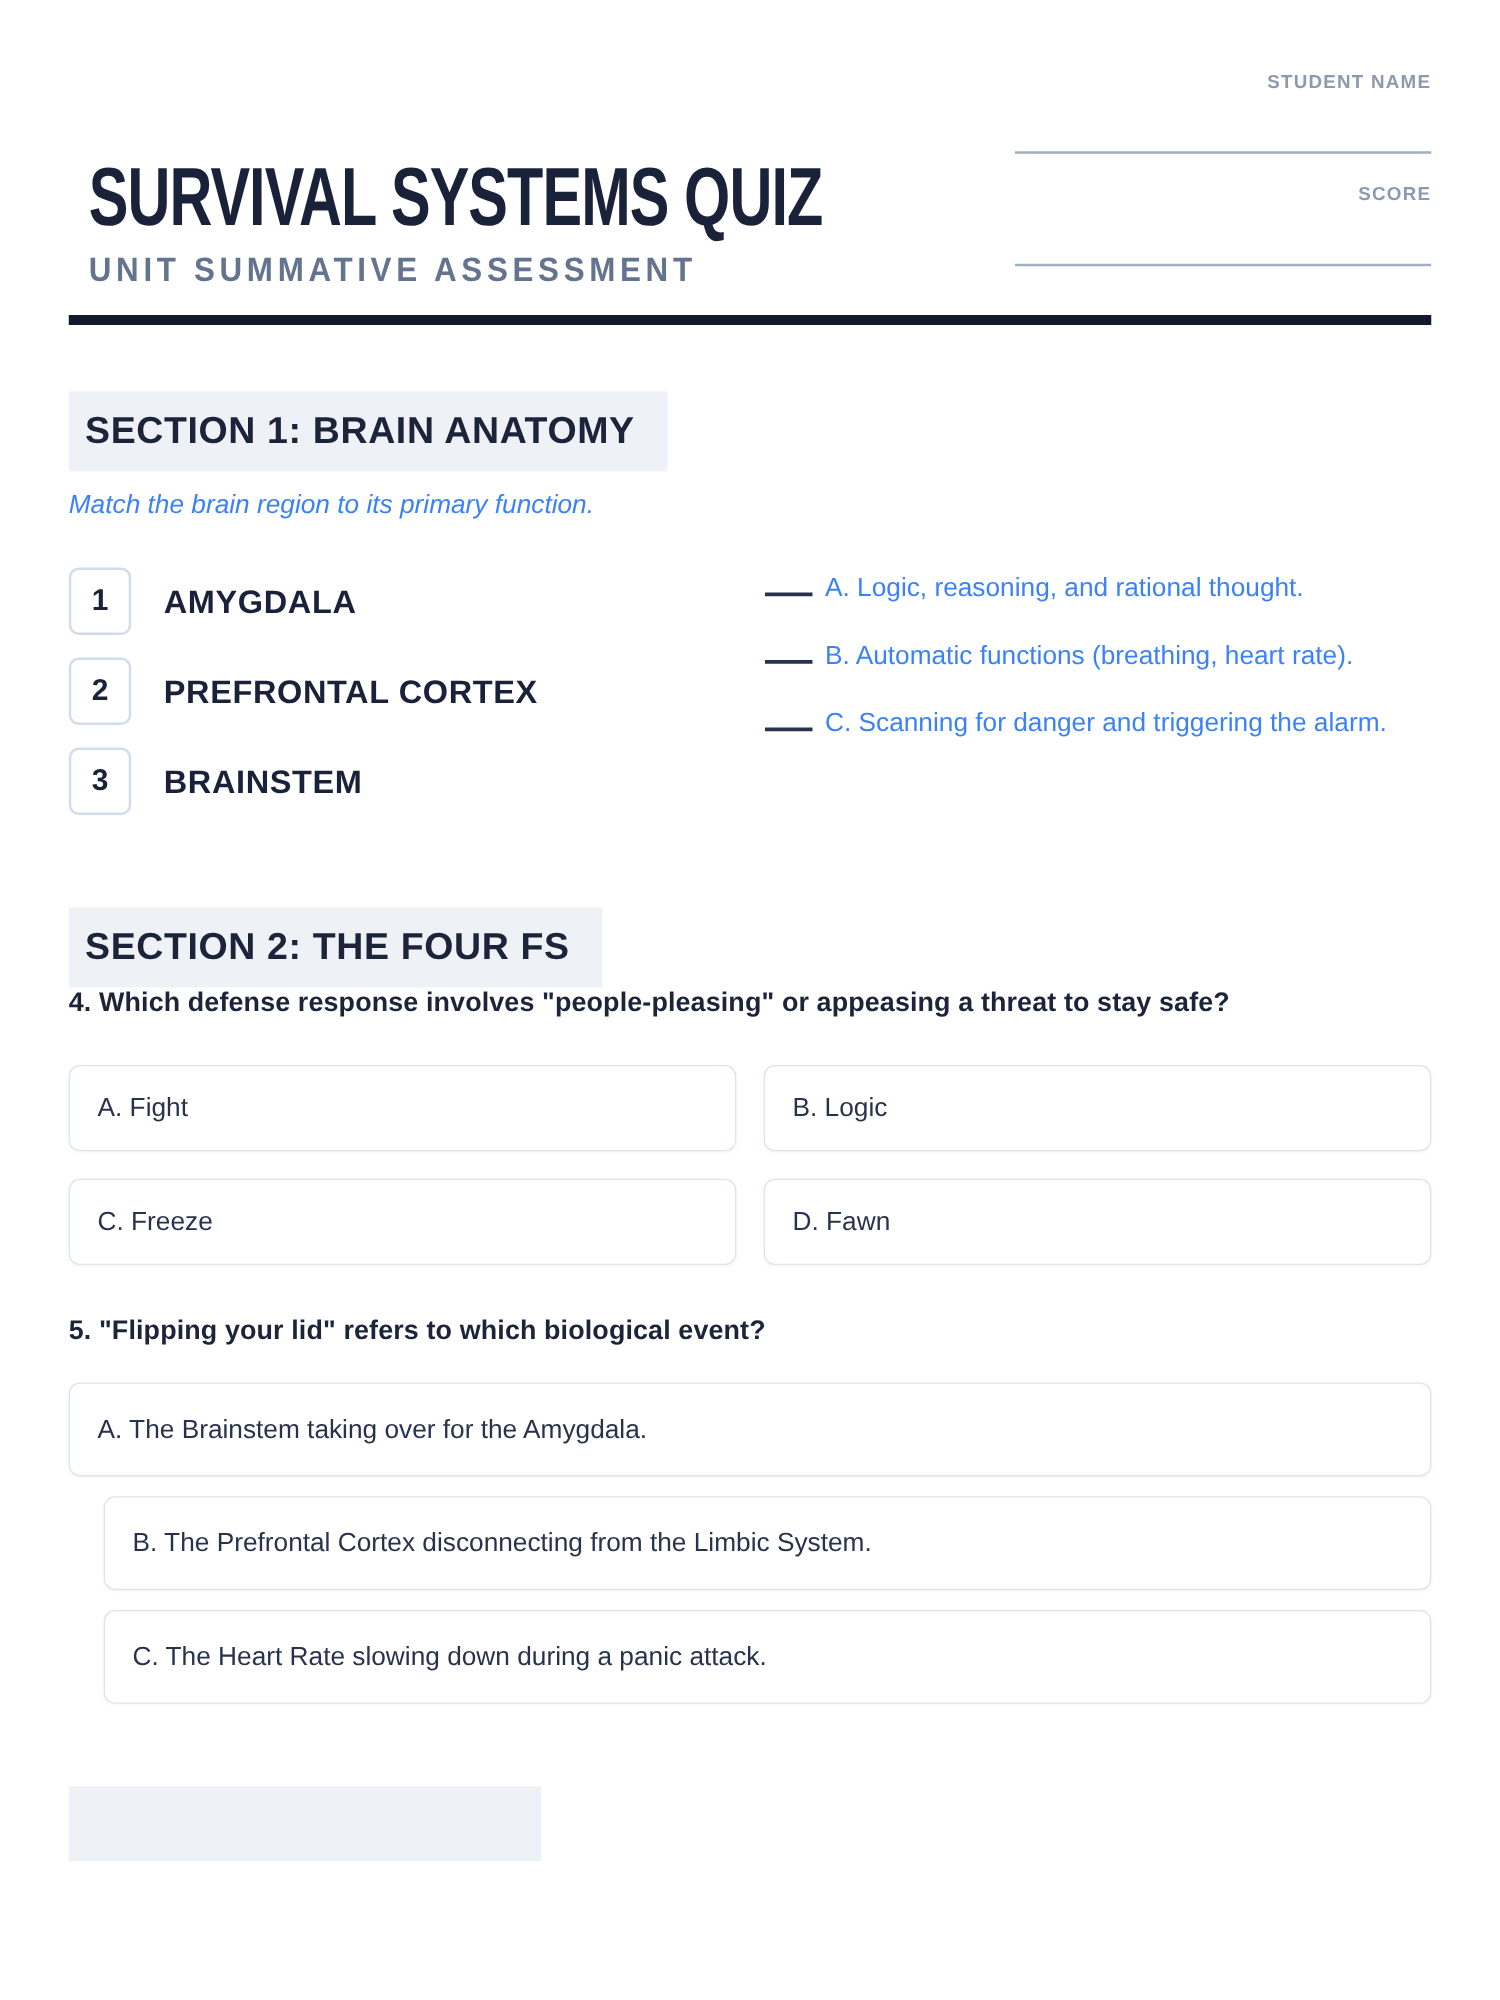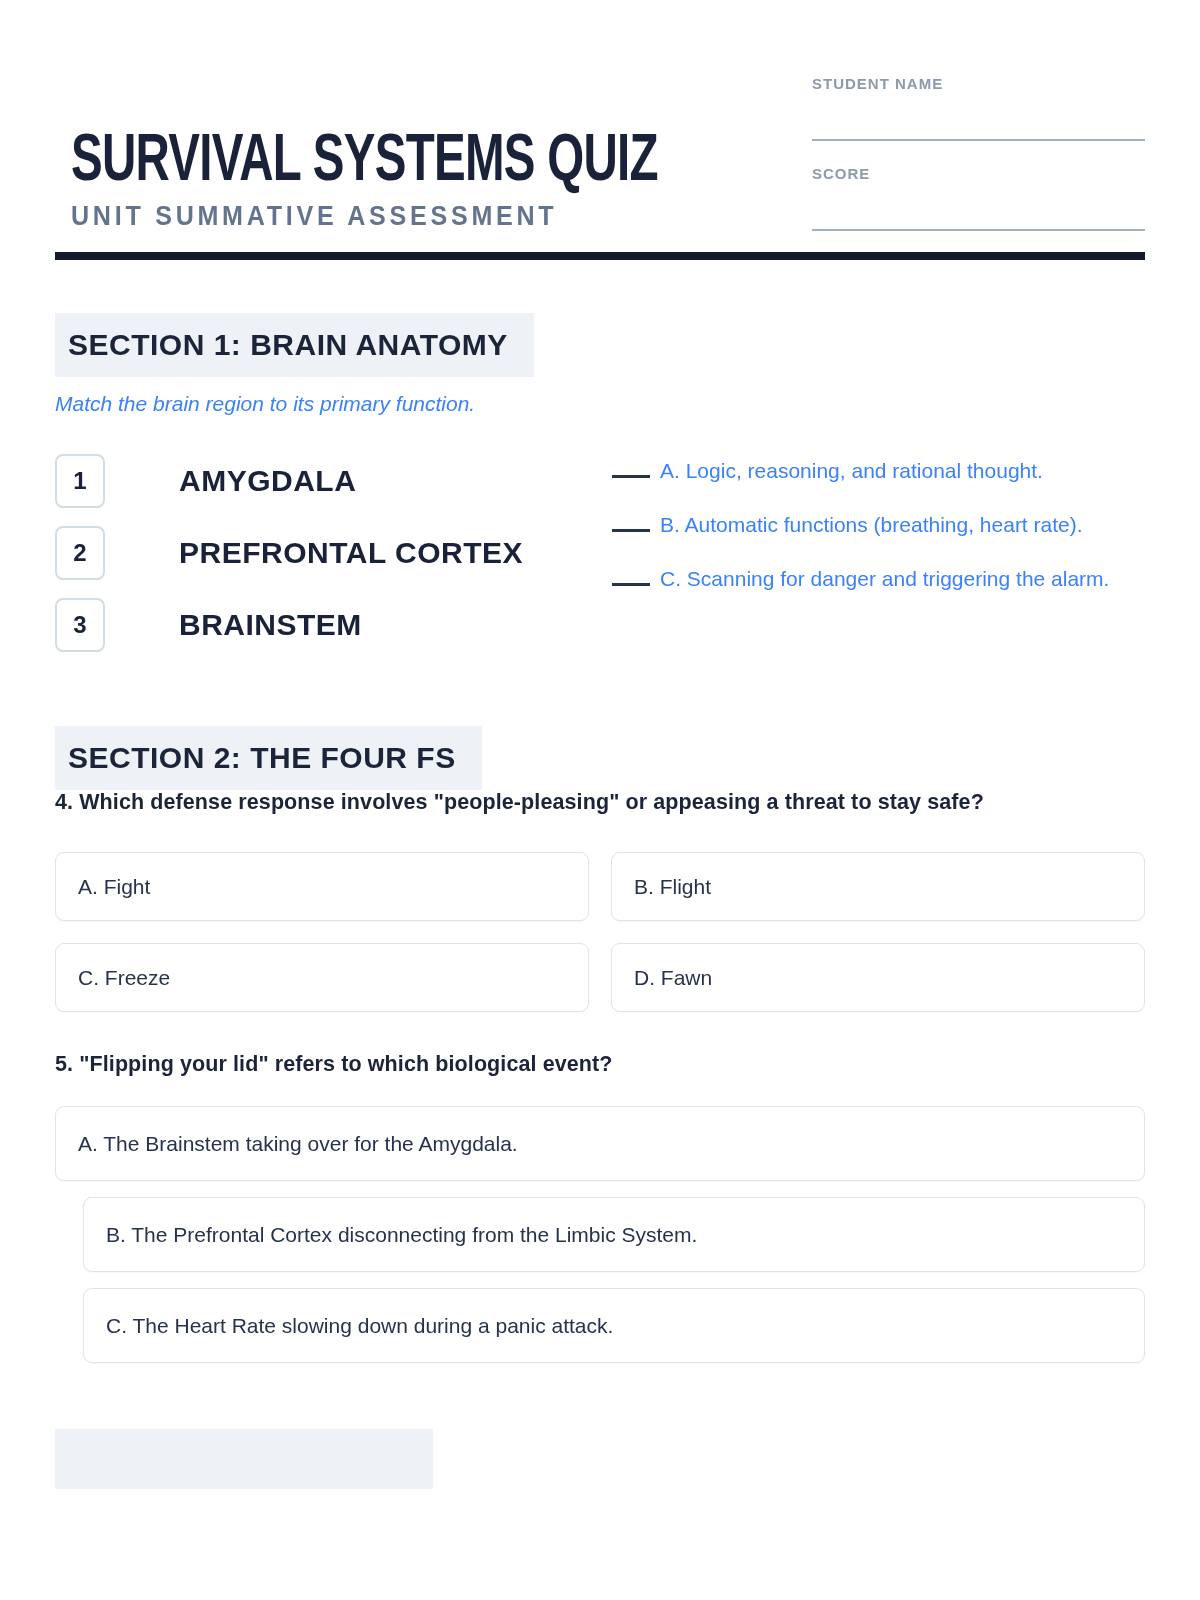--- a/index.html
+++ b/index.html
@@ -19,21 +19,21 @@
     font-size: 66px; font-weight: 700; line-height: 1;
     letter-spacing: -1px; color: #1a2239; white-space: nowrap;
     transform: scaleX(0.72); transform-origin: left center;
   }
   .page-subtitle {
     margin-top: 11px;
     font-size: 27px; font-weight: 700; letter-spacing: 4px;
     color: #64748f; white-space: nowrap;
     transform: scaleX(0.93); transform-origin: left center;
   }
-  .fields { position: absolute; top: 75px; right: 0; width: 333px; text-align: left; }
+  .fields { position: absolute; top: 57px; right: 0; width: 333px; text-align: right; }
   .field-label {
     display: block;
     font-size: 15px; font-weight: 700; letter-spacing: 1px;
     color: #8d99ac;
   }
   .field-line { margin-top: 47px; border-bottom: 2px solid #9fb0c3; }
   .field + .field { margin-top: 24px; }
 
   .divider { height: 8px; background: #131a2c; }
 
@@ -60,21 +60,21 @@
   .match-item { display: flex; align-items: center; gap: 26px; height: 54px; }
   .match-item + .match-item { margin-top: 18px; }
   .match-number-box {
     width: 50px; height: 54px; flex: 0 0 50px;
     border: 2px solid #d3dce9; border-radius: 8px;
     display: flex; align-items: center; justify-content: center;
     font-size: 24px; font-weight: 700; color: #1a2239;
     background: #fff;
   }
   .match-label {
-    font-size: 30px; font-weight: 700; letter-spacing: 0.5px; color: #1a2239; margin-left: 48px;
+    font-size: 26px; font-weight: 700; letter-spacing: 0.5px; color: #1a2239;
   }
   .answer-option { font-size: 21px; line-height: 33px; color: #3b82f6; }
   .answer-option + .answer-option { margin-top: 21px; }
   .answer-blank {
     display: inline-block; width: 38px; height: 0.82em;
     border-bottom: 3px solid #27324c; margin-right: 10px;
   }
 
   
   .question-title {
@@ -157,21 +157,21 @@
       </div>
     </div>
   </section>
 
   <section>
     <div class="section-header section2">SECTION 2: THE FOUR FS</div>
 
     <div class="question-title q4-title">4. Which defense response involves "people-pleasing" or appeasing a threat to stay safe?</div>
     <div class="q4-grid">
       <div class="option-box">A. Fight</div>
-      <div class="option-box">B. Flight</div>
+      <div class="option-box">B. Logic</div>
       <div class="option-box">C. Freeze</div>
       <div class="option-box">D. Fawn</div>
     </div>
 
     <div class="question-title q5-title">5. "Flipping your lid" refers to which biological event?</div>
     <div class="q5-list">
       <div class="option-box">A. The Brainstem taking over for the Amygdala.</div>
       <div class="option-box">B. The Prefrontal Cortex disconnecting from the Limbic System.</div>
       <div class="option-box">C. The Heart Rate slowing down during a panic attack.</div>
     </div>

